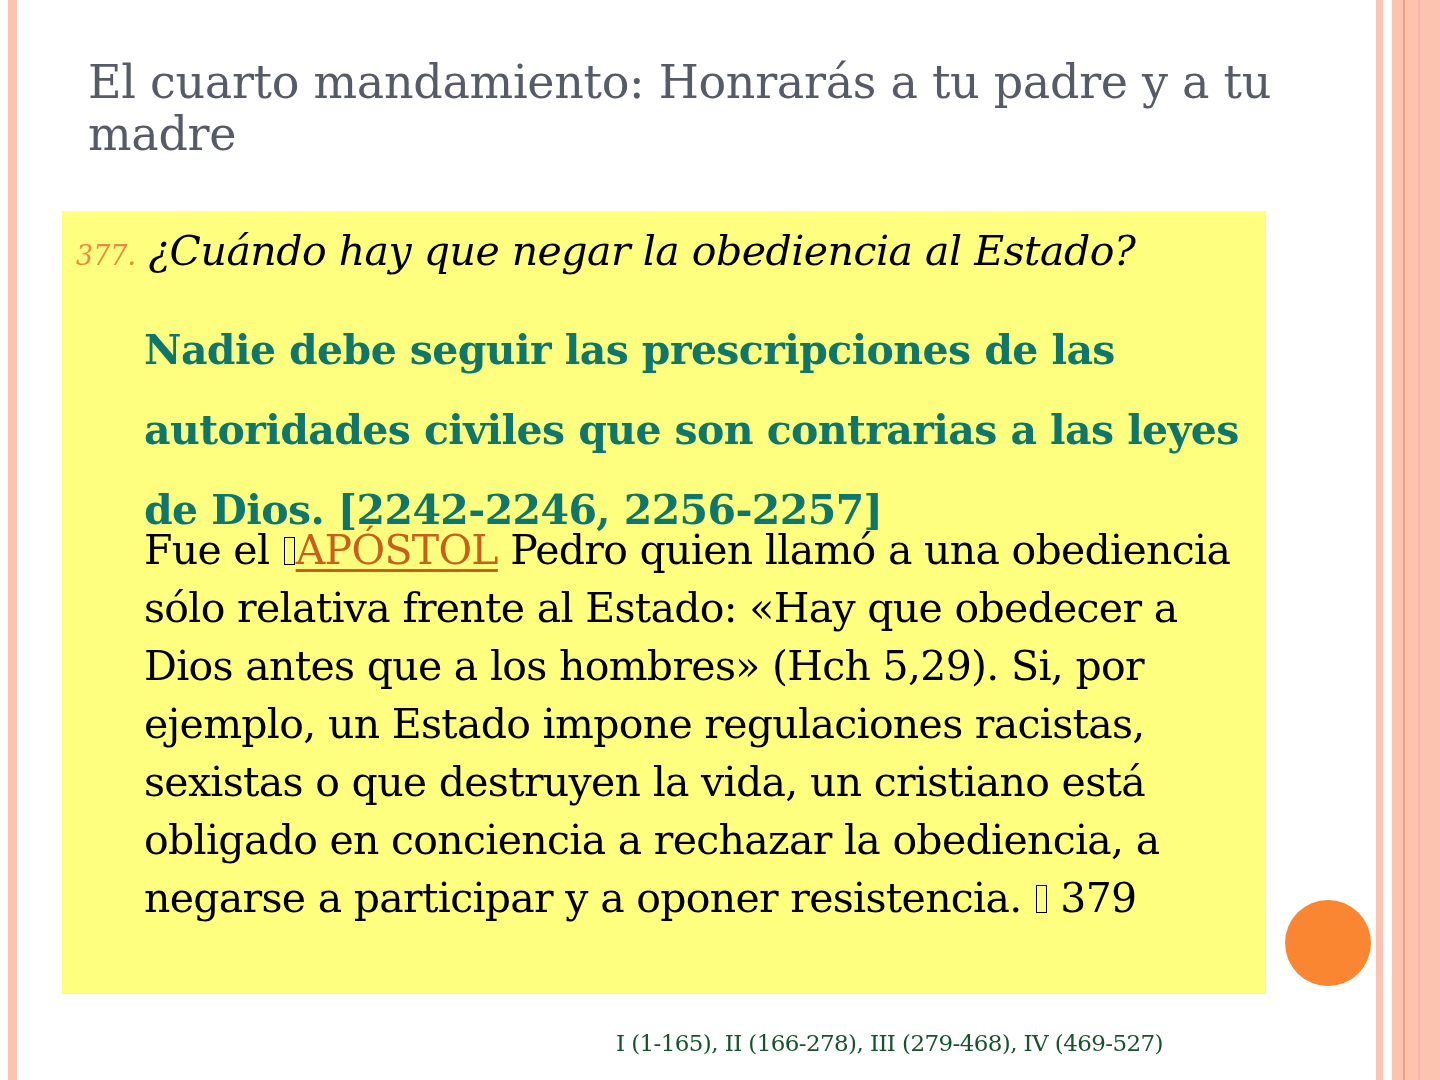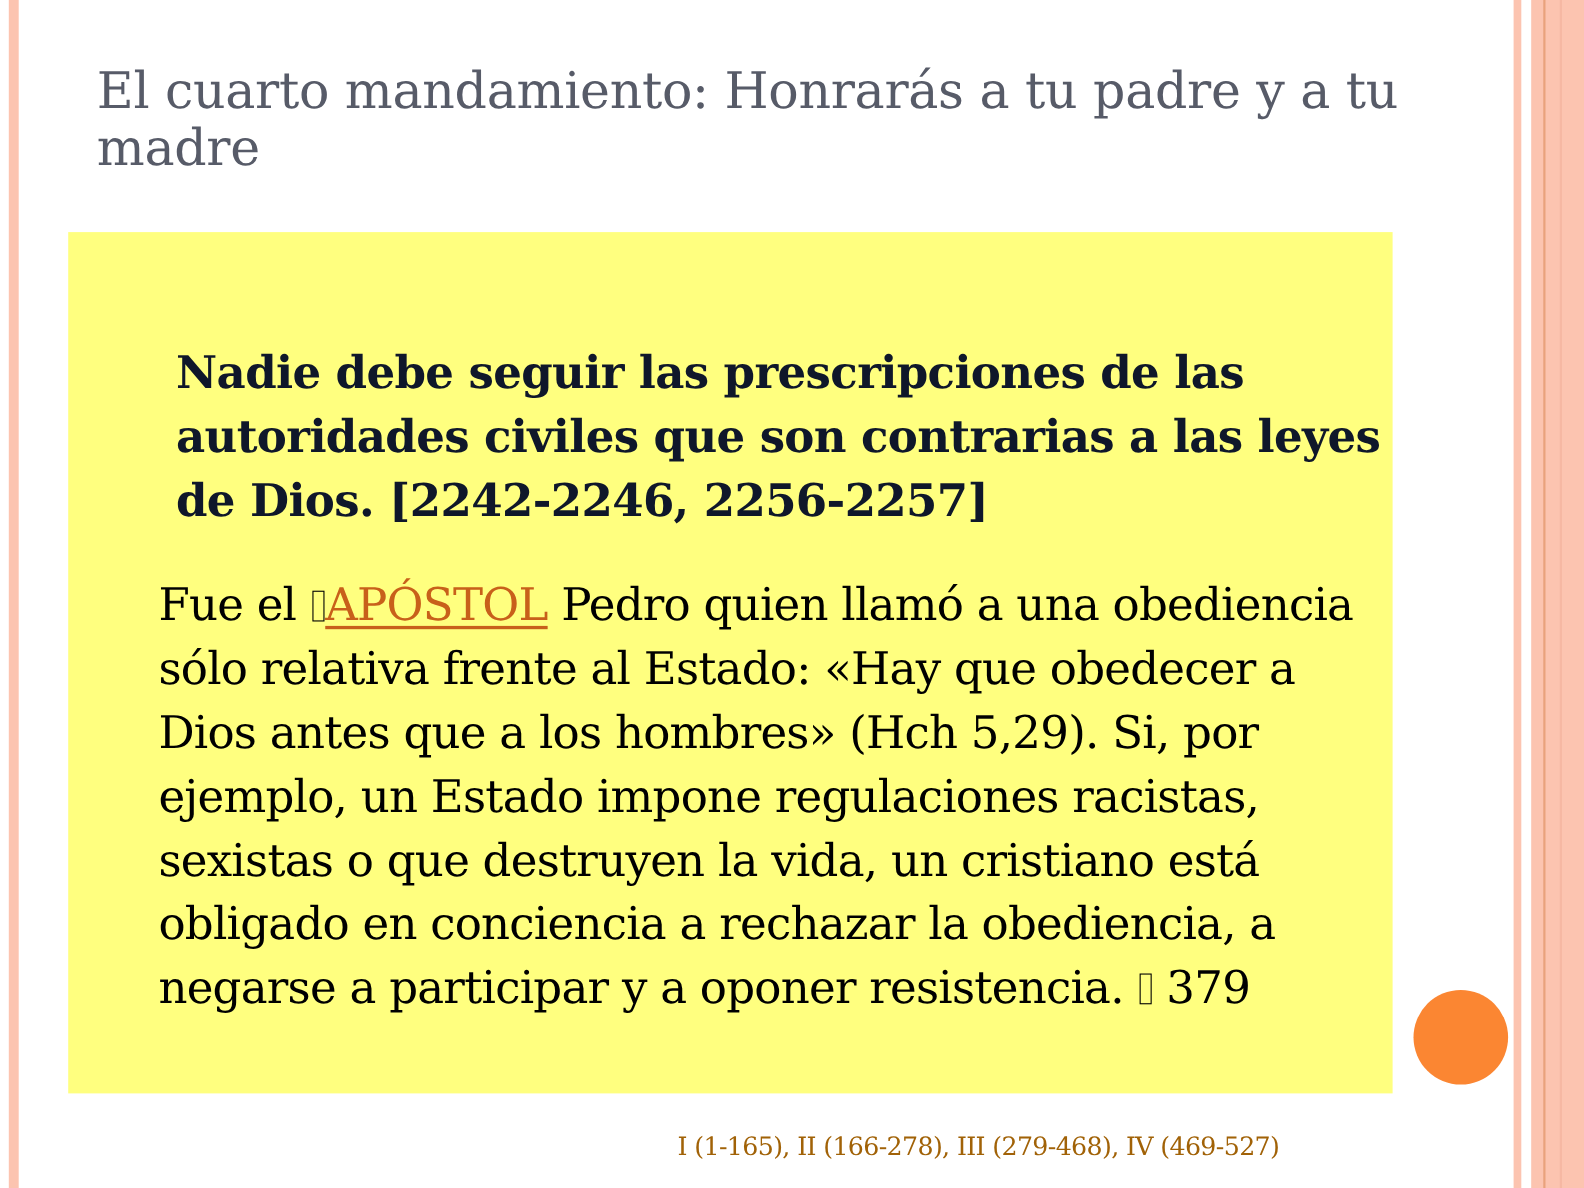--- a/index.html
+++ b/index.html
@@ -57,28 +57,28 @@
     }
     .q-text {
       font-family: "DejaVu Serif", serif;
       font-style: italic;
       font-size: 41px;
       color: #000;
       letter-spacing: -0.5px;
     }
     .answer {
       position: absolute;
-      left: 98px;
+      left: 82px;
       top: 99px;
       width: 1110px;
       font-family: "DejaVu Serif", serif;
       font-weight: bold;
       font-size: 41px;
-      line-height: 58px;
-      color: #0f172a;
+      line-height: 80px;
+      color: #0f766e;
       letter-spacing: -0.6px;
     }
     .expl {
       position: absolute;
       left: 82px;
       top: 310px;
       width: 1110px;
       font-family: "DejaVu Serif", serif;
       font-size: 41px;
       line-height: 58px;
@@ -111,37 +111,40 @@
       border-radius: 50%;
       background: #fb8632;
     }
 
     .footer {
       position: absolute;
       left: 616px;
       top: 1030px;
       font-family: "DejaVu Serif", serif;
       font-size: 23px;
-      color: #a16207;
+      color: #14532d;
       white-space: nowrap;
       letter-spacing: -0.6px;
     }
   </style>
 </head>
 <body>
 
 <div class="stripe stripe-left"></div>
 <div class="stripe stripe-r1"></div>
 <div class="stripe stripe-r2"></div>
 <div class="stripe stripe-r3"></div>
 <div class="stripe stripe-r4"></div>
 
 <div class="title">El cuarto mandamiento: Honrarás a tu padre y a tu madre</div>
 
 <div class="content-box">
+  <div class="q-row">
+    <span class="q-num">377.</span><span class="q-text">¿Cuándo hay que negar la obediencia al Estado?</span>
+  </div>
 
   <div class="answer">Nadie debe seguir las prescripciones de las autoridades civiles que son contrarias a las leyes de Dios. [2242-2246, 2256-2257]</div>
 
   <div class="expl">
     <span>Fue el </span><span class="glyph-box"></span><span class="link">APÓSTOL</span><span> Pedro quien llamó a una obediencia sólo relativa frente al Estado: «Hay que obedecer a Dios antes que a los hombres» (Hch 5,29). Si, por ejemplo, un Estado impone regulaciones racistas, sexistas o que destruyen la vida, un cristiano está obligado en conciencia a rechazar la obediencia, a negarse a participar y a oponer resistencia. </span><span class="glyph-box"></span><span> 379</span>
   </div>
 </div>
 
 <div class="circle"></div>
 

